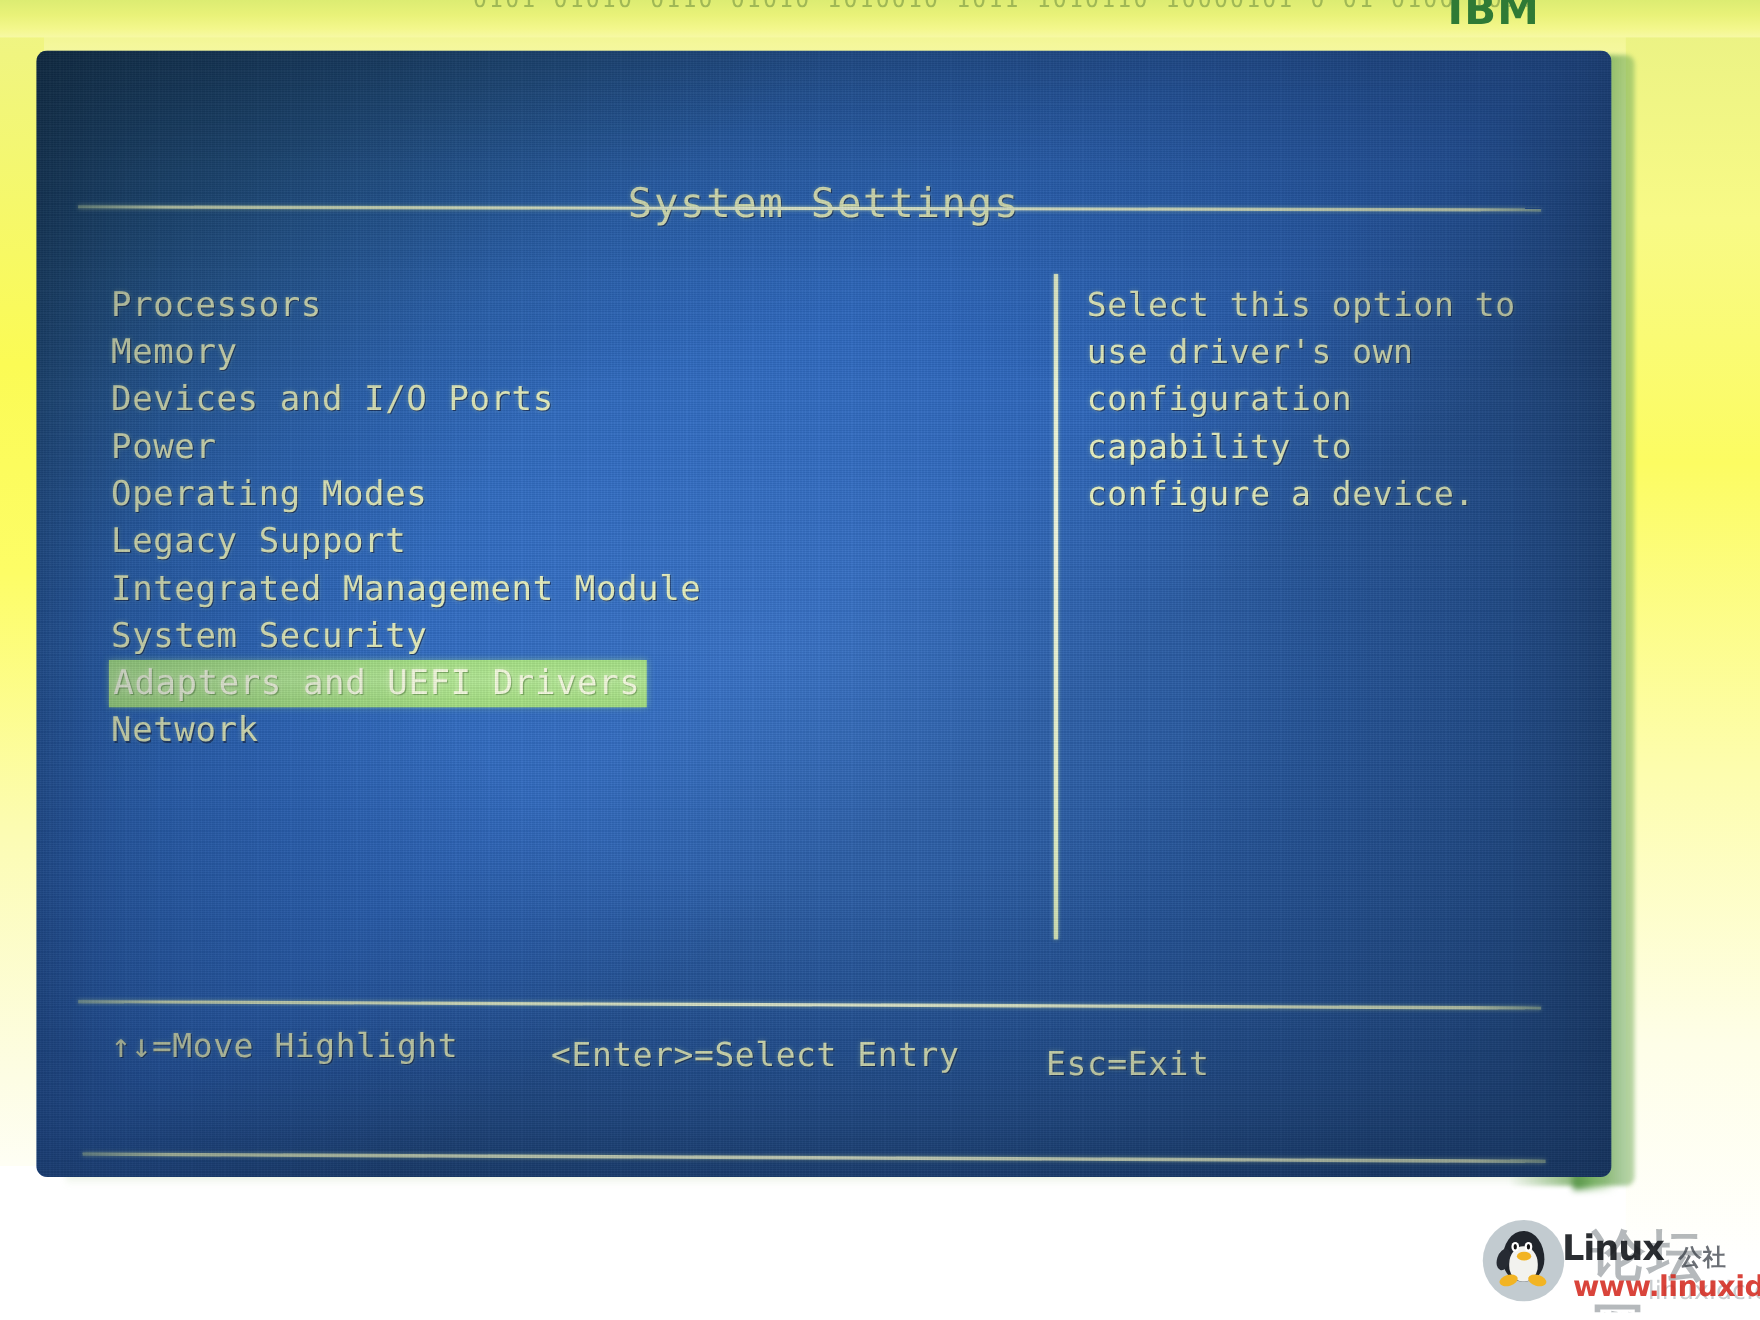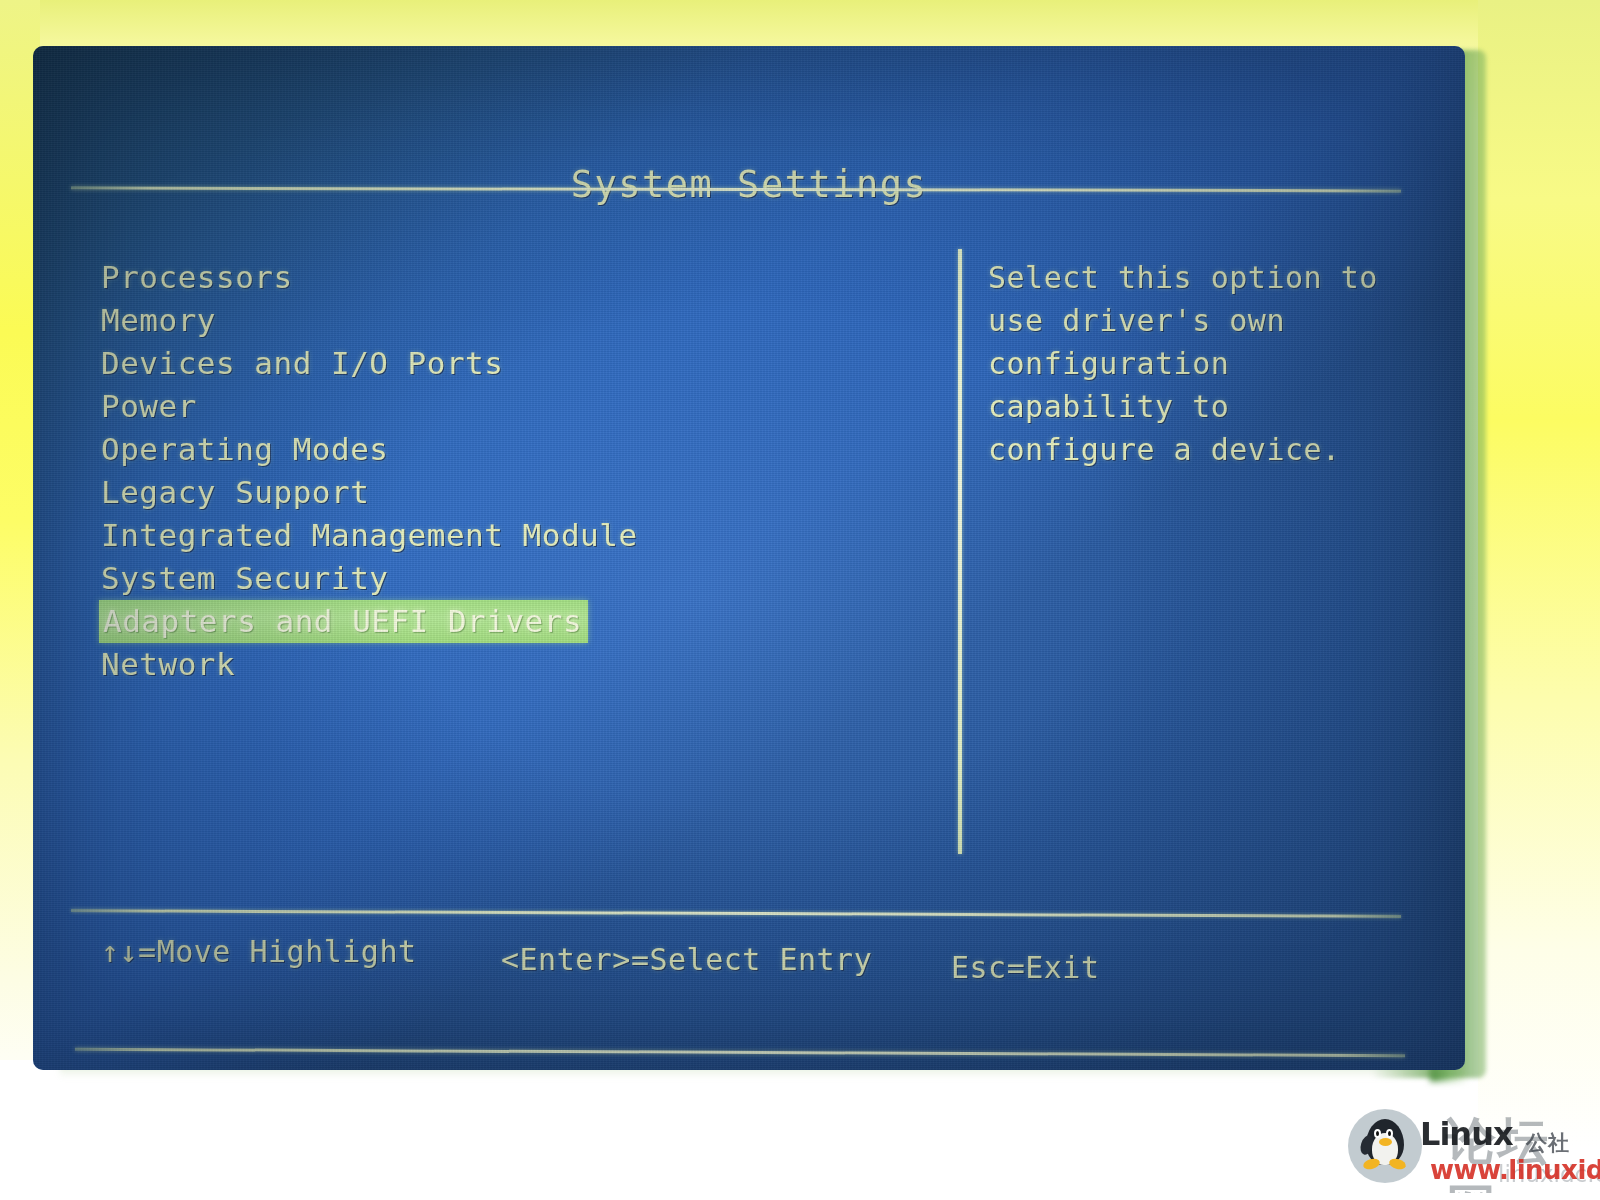--- a/index.html
+++ b/index.html
@@ -365,20 +365,24 @@
     letter-spacing: 0px;
   }
 </style>
 </head>
 <body>
 
 <div class="photo">
   <div class="bloom-left"></div>
   <div class="bloom-right"></div>
 
+  <div class="top-strip">
+    <div class="binary-text">0101 01010 0110 01010 1010010 1011 1010110 10000101 0 01 0100 1011</div>
+    <div class="ibm-logo">IBM</div>
+  </div>
 
   <div class="screen-shadow"></div>
   <div class="screen-shadow2"></div>
   <div class="screen-shadow-bottom"></div>
 
   <div class="screen">
 
     <div class="title bios-text">System Settings</div>
 
     <div class="rule rule-top"></div>

